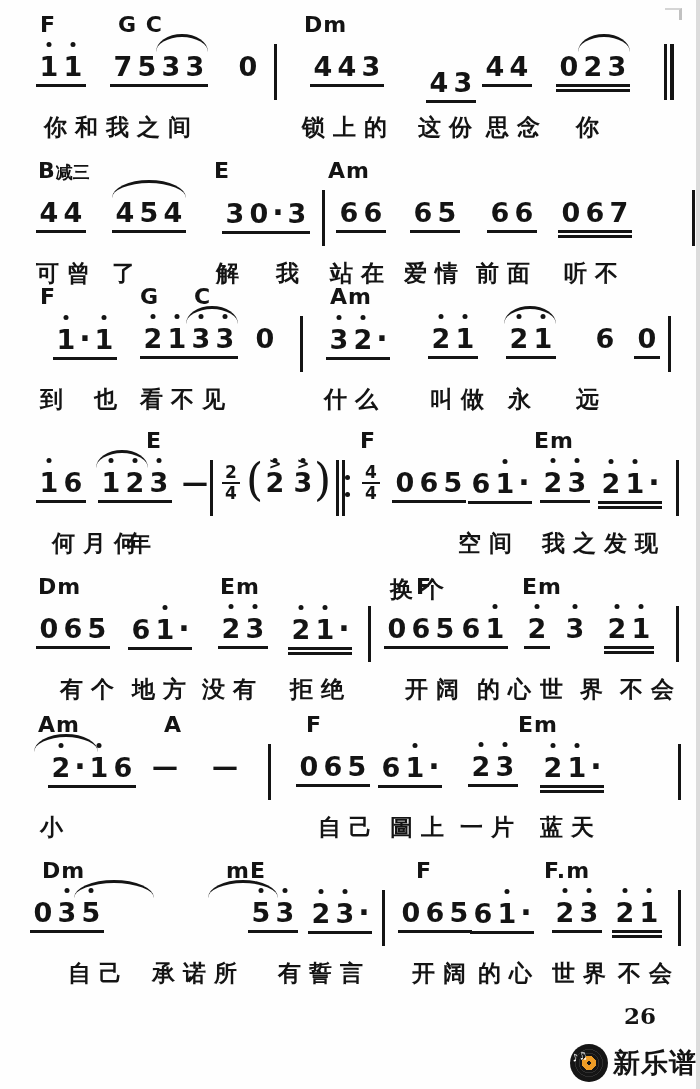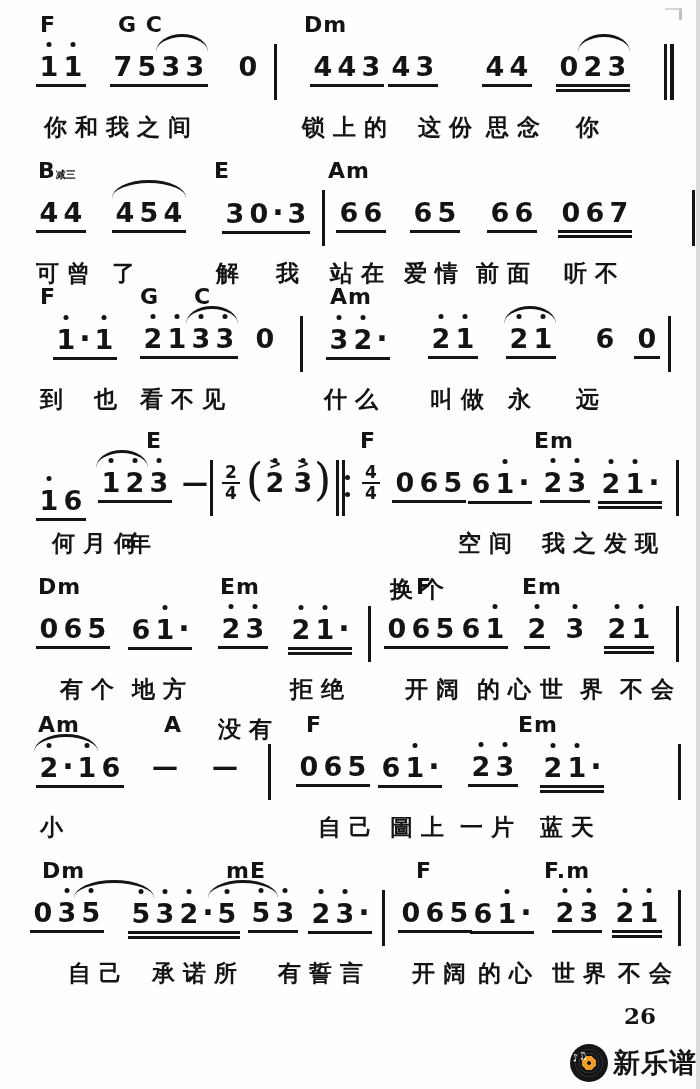--- a/index.html
+++ b/index.html
@@ -4,21 +4,21 @@
 <style>
   html,body{margin:0;padding:0;background:#e8e8e8}
   .page{position:relative;width:700px;height:1089px;background:#fefefe;overflow:hidden;
         font-family:"DejaVu Sans",sans-serif;color:#141414}
   .edge-shadow{position:absolute;right:0;top:0;width:4px;height:100%;background:#dcdcdc}
   .corner-mark{position:absolute;right:18px;top:8px;width:14px;height:10px;
         border-right:3px solid #9a9a9a;border-top:2px solid #bbb;opacity:.6}
 
   .line{position:absolute;left:0;width:100%;height:140px}
   .chord{position:absolute;top:0;font-size:22px;font-weight:700;white-space:nowrap;letter-spacing:1px}
-  .chord .sub{font-size:10px;font-weight:700;letter-spacing:0}
+  .chord .sub{font-size:17px;font-weight:700;letter-spacing:0}
 
   .grp{position:absolute;top:40px;white-space:nowrap;padding:0 1px}
   .grp.u1::after,.grp.u2::after{content:"";position:absolute;left:0;right:0;bottom:-5px;height:2.6px;background:#141414}
   .grp.u2::before{content:"";position:absolute;left:0;right:0;bottom:-10px;height:2.6px;background:#141414}
 
   .n{position:relative;display:inline-block;width:24px;text-align:center;
      font-size:27px;line-height:30px;font-weight:700;font-family:"DejaVu Sans",sans-serif}
   .n.dotn{width:14px;font-size:30px}
   .n.hi::before{content:"";position:absolute;top:-10px;left:50%;transform:translateX(-50%);
      width:5px;height:5px;border-radius:50%;background:#141414}
@@ -63,21 +63,21 @@
         <span class="chord" style="left: 40px;">F</span>
         <span class="chord" style="left: 118px;">G C</span>
         <span class="chord" style="left: 304px;">Dm</span>
         <div class="tie" style="left: 156px; width: 52px;"></div>
         <div class="tie" style="left: 578px; width: 52px;"></div>
         <span class="grp u1" style="left: 36px;"><span class="n hi">1</span><span class="n hi">1</span></span>
         <span class="grp u1" style="left: 110px;"><span class="n">7</span><span class="n">5</span><span class="n">3</span><span class="n">3</span></span>
         <span class="grp" style="left: 235px;"><span class="n">0</span></span>
         <div class="bar" style="left: 274px;"></div>
         <span class="grp u1" style="left: 310px;"><span class="n">4</span><span class="n">4</span><span class="n">3</span></span>
-        <span class="grp u1" style="left: 388px;"><span class="n">4</span><span class="n">3</span></span>
+        <span class="grp u1" style="left: 426px; margin-top: 16px;"><span class="n">4</span><span class="n">3</span></span>
         <span class="grp u1" style="left: 482px;"><span class="n">4</span><span class="n">4</span></span>
         <span class="grp u2" style="left: 556px;"><span class="n">0</span><span class="n">2</span><span class="n">3</span></span>
         <div class="bar final" style="left: 664px;"></div>
         <span class="lyric" style="left: 44px;">你和</span>
         <span class="lyric" style="left: 106px;">我之间</span>
         <span class="lyric" style="left: 302px;">锁上的</span>
         <span class="lyric" style="left: 418px;">这份</span>
         <span class="lyric" style="left: 486px;">思念</span>
         <span class="lyric" style="left: 576px;">你</span>
       </div>
@@ -127,21 +127,21 @@
         <span class="lyric" style="left: 324px;">什么</span>
         <span class="lyric" style="left: 430px;">叫做</span>
         <span class="lyric" style="left: 508px;">永</span>
         <span class="lyric" style="left: 576px;">远</span>
       </div>
       <div class="line" style="top: 428px;">
         <span class="chord" style="left: 146px;">E</span>
         <span class="chord" style="left: 360px;">F</span>
         <span class="chord" style="left: 534px;">Em</span>
         <div class="tie" style="left: 96px; width: 52px;"></div>
-        <span class="grp u1" style="left: 36px; margin-top: 18px;"><span class="n hi">1</span><span class="n">6</span></span>
+        <span class="grp u1" style="left: 36px;"><span class="n hi">1</span><span class="n">6</span></span>
         <span class="grp u1" style="left: 98px;"><span class="n hi">1</span><span class="n hi">2</span><span class="n hi">3</span></span>
         <span class="dash" style="left: 182px;">—</span>
         <div class="bar" style="left: 210px;"></div>
         <span class="ts" style="left: 222px;">
           <span class="num">2</span>
           <span class="den">4</span>
         </span>
         <span class="paren" style="left: 246px;">(</span>
         <span class="grp" style="left: 262px;"><span class="n hi acc">2</span></span>
         <span class="grp" style="left: 290px;"><span class="n hi acc">3</span></span>
@@ -174,35 +174,35 @@
         <span class="grp u2" style="left: 288px;"><span class="n hi">2</span><span class="n hi">1</span><span class="n dotn">·</span></span>
         <div class="bar" style="left: 368px;"></div>
         <span class="grp u1" style="left: 384px;"><span class="n">0</span><span class="n">6</span><span class="n">5</span></span>
         <span class="grp u1" style="left: 458px;"><span class="n">6</span><span class="n hi">1</span></span>
         <span class="grp u1" style="left: 524px;"><span class="n hi">2</span></span>
         <span class="grp" style="left: 562px;"><span class="n hi">3</span></span>
         <span class="grp u2" style="left: 604px;"><span class="n hi">2</span><span class="n hi">1</span></span>
         <div class="bar" style="left: 676px;"></div>
         <span class="lyric" style="left: 60px;">有个</span>
         <span class="lyric" style="left: 132px;">地方</span>
-        <span class="lyric" style="left: 218px; margin-top: 40px;">没有</span>
+        <span class="lyric" style="left: 202px;">没有</span>
         <span class="lyric" style="left: 290px;">拒绝</span>
         <span class="lyric" style="left: 405px;">开阔</span>
         <span class="lyric" style="left: 477px;">的心</span>
         <span class="lyric" style="left: 540px;">世</span>
         <span class="lyric" style="left: 580px;">界</span>
         <span class="lyric" style="left: 620px;">不会</span>
       </div>
       <div class="line" style="top: 712px;">
         <span class="chord" style="left: 38px;">Am</span>
         <span class="chord" style="left: 164px;">A</span>
         <span class="chord" style="left: 306px;">F</span>
         <span class="chord" style="left: 518px;">Em</span>
         <div class="tie" style="left: 34px; width: 64px;"></div>
-        <span class="grp u1" style="left: 36px; text-decoration: underline;"><span class="n hi">2</span><span class="n dotn">·</span><span class="n hi">1</span><span class="n">6</span></span>
+        <span class="grp u1" style="left: 48px; text-decoration: underline;"><span class="n hi">2</span><span class="n dotn">·</span><span class="n hi">1</span><span class="n">6</span></span>
         <span class="dash" style="left: 152px;">—</span>
         <span class="dash" style="left: 212px;">—</span>
         <div class="bar" style="left: 268px;"></div>
         <span class="grp u1" style="left: 296px;"><span class="n">0</span><span class="n">6</span><span class="n">5</span></span>
         <span class="grp u1" style="left: 378px;"><span class="n">6</span><span class="n hi">1</span><span class="n dotn">·</span></span>
         <span class="grp u1" style="left: 468px;"><span class="n hi">2</span><span class="n hi">3</span></span>
         <span class="grp u2" style="left: 540px;"><span class="n hi">2</span><span class="n hi">1</span><span class="n dotn">·</span></span>
         <div class="bar" style="left: 678px;"></div>
         <span class="lyric" style="left: 40px;">小</span>
         <span class="lyric" style="left: 318px;">自己</span>
@@ -211,21 +211,20 @@
         <span class="lyric" style="left: 540px;">蓝天</span>
       </div>
       <div class="line" style="top: 858px;">
         <span class="chord" style="left: 42px;">Dm</span>
         <span class="chord" style="left: 226px;">mE</span>
         <span class="chord" style="left: 416px;">F</span>
         <span class="chord" style="left: 544px;">F.m</span>
         <div class="tie" style="left: 74px; width: 80px;"></div>
         <div class="tie" style="left: 208px; width: 70px;"></div>
         <span class="grp u1" style="left: 30px;"><span class="n">0</span><span class="n hi">3</span><span class="n hi">5</span></span>
-        <span class="grp u2" style="left: 128px;"><span class="n hi">5</span><span class="n hi">3</span><span class="n hi">2</span><span class="n dotn">·</span><span class="n hi">5</span></span>
         <span class="grp u1" style="left: 248px;"><span class="n hi">5</span><span class="n hi">3</span></span>
         <span class="grp u1" style="left: 308px;"><span class="n hi">2</span><span class="n hi">3</span><span class="n dotn">·</span></span>
         <div class="bar" style="left: 382px;"></div>
         <span class="grp u1" style="left: 398px;"><span class="n">0</span><span class="n">6</span><span class="n">5</span></span>
         <span class="grp u1" style="left: 470px;"><span class="n">6</span><span class="n hi">1</span><span class="n dotn">·</span></span>
         <span class="grp u1" style="left: 552px;"><span class="n hi">2</span><span class="n hi">3</span></span>
         <span class="grp u2" style="left: 612px;"><span class="n hi">2</span><span class="n hi">1</span></span>
         <div class="bar" style="left: 678px;"></div>
         <span class="lyric" style="left: 68px;">自己</span>
         <span class="lyric" style="left: 152px;">承诺所</span>

